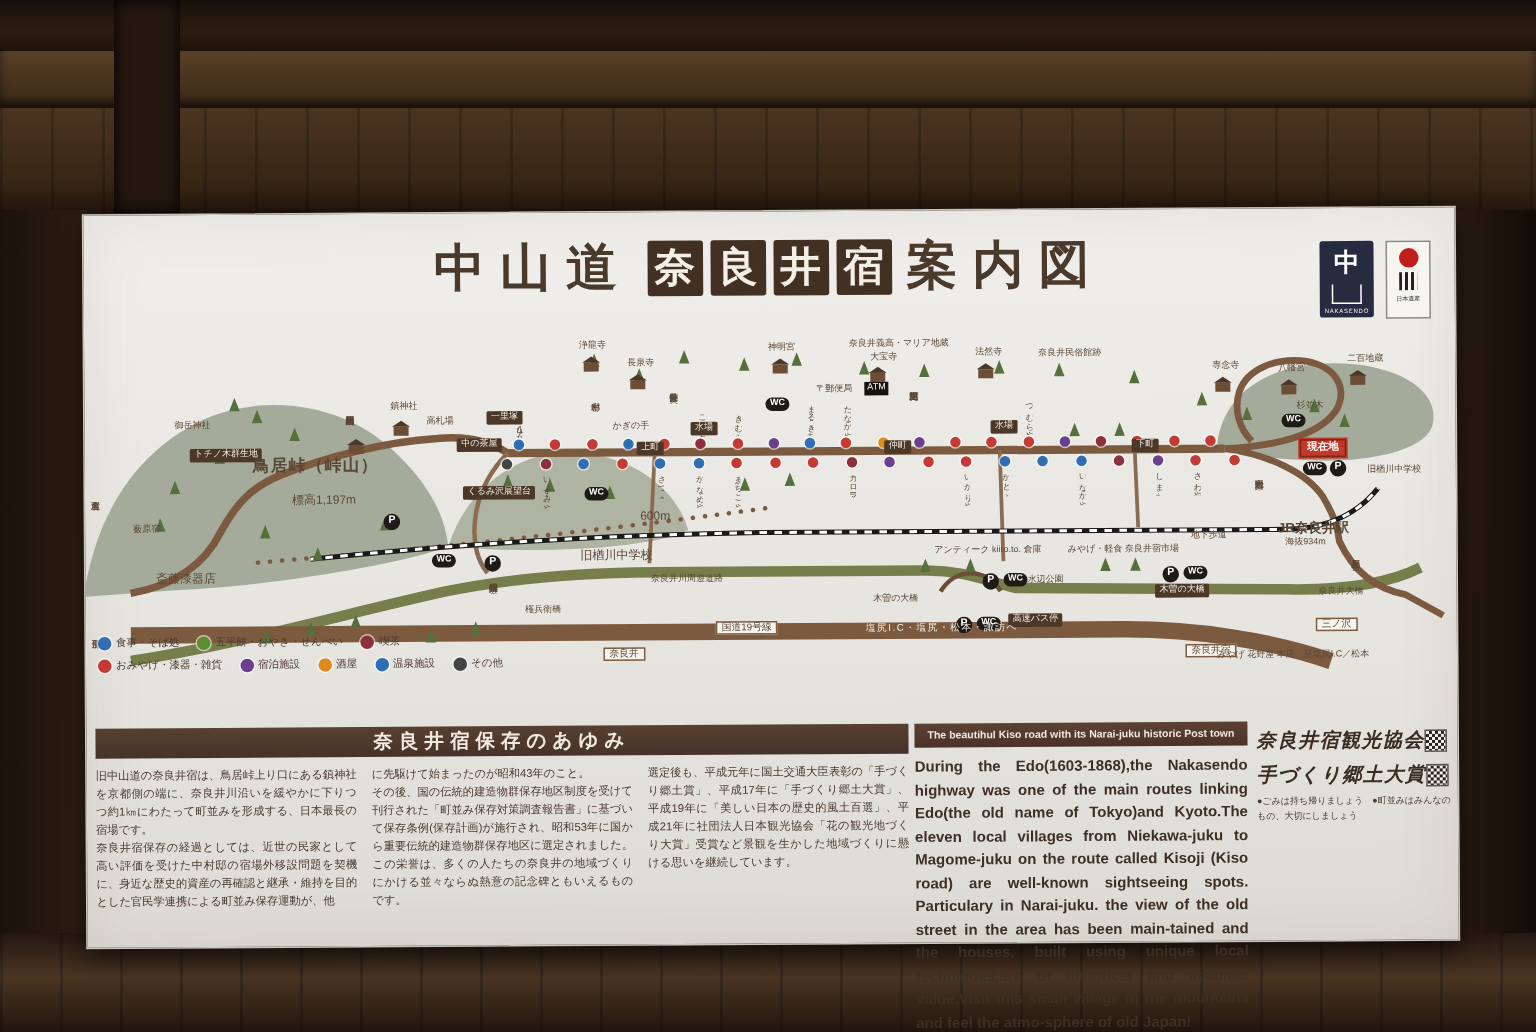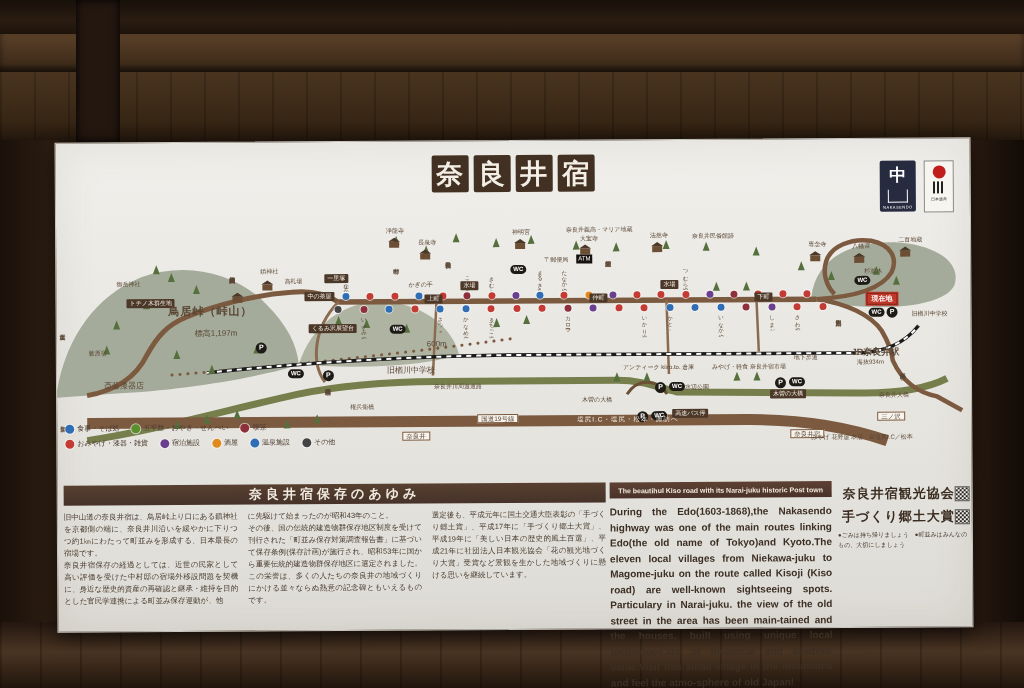--- a/index.html
+++ b/index.html
@@ -84,47 +84,49 @@
   .history{position:absolute;left:6px;top:342px;width:542px;}
   .bar1{height:20px;background:linear-gradient(180deg,#57402f,#46322a);color:#f0e9df;font-size:13px;font-weight:bold;
     letter-spacing:4px;display:flex;align-items:center;justify-content:center;}
   .hcols{display:flex;gap:10px;margin-top:6px;}
   .hcol{flex:1;font-size:7.5px;line-height:1.6;color:#473a2e;text-align:justify;white-space:pre-line;}
   .english{position:absolute;left:552px;top:342px;width:222px;}
   .bar2{height:16px;background:linear-gradient(180deg,#5d4133,#4a3229);color:#f0e9df;font-size:7px;font-weight:bold;
     display:flex;align-items:center;justify-content:center;white-space:nowrap;}
   .ebody{margin-top:6px;font-size:10px;line-height:1.55;color:#3c2f24;font-weight:bold;text-align:justify;}
   .assoc{position:absolute;left:780px;top:346px;width:132px;}
-  .assoc-line{display:flex;align-items:center;justify-content:flex-end;margin-bottom:5px;}
+  .assoc-line{display:flex;align-items:center;justify-content:flex-start;margin-bottom:5px;font-style:italic;}
   .assoc-text{font-size:13px;font-weight:bold;color:#3a2c20;letter-spacing:1px;font-family:"Liberation Serif",serif;}
   .qr{width:13px;height:13px;background:conic-gradient(#26221e 25%,#f4f1ea 0 50%,#26221e 0 75%,#f4f1ea 0);
     background-size:4px 4px;border:1px solid #555;}
   .assoc-notes{font-size:6px;color:#4a3a30;line-height:1.6;}
 </style>
 </head>
 <body>
 
 <div class="photo">
   <div class="beam-top"></div>
   <div class="beam-mid"></div>
   <div class="beam-low"></div>
   <div class="post-left"></div>
   <div class="side-l"></div>
   <div class="side-r"></div>
   <div class="bottom-wood"></div>
 
   <div class="panel">
 
     <div class="title-row">
+      <span class="title-part">中山道</span>
       <span class="title-blocks">
         <span class="tblock">奈</span>
         <span class="tblock">良</span>
         <span class="tblock">井</span>
         <span class="tblock">宿</span>
       </span>
+      <span class="title-part">案内図</span>
     </div>
 
     <div class="badges">
       <div class="logo-naka">
         <span class="nk-char">中</span>
         <span class="nk-gate"></span>
         <span class="nk-cap">NAKASENDO</span>
       </div>
       <div class="logo-jh">
         <span class="jh-dot"></span>

